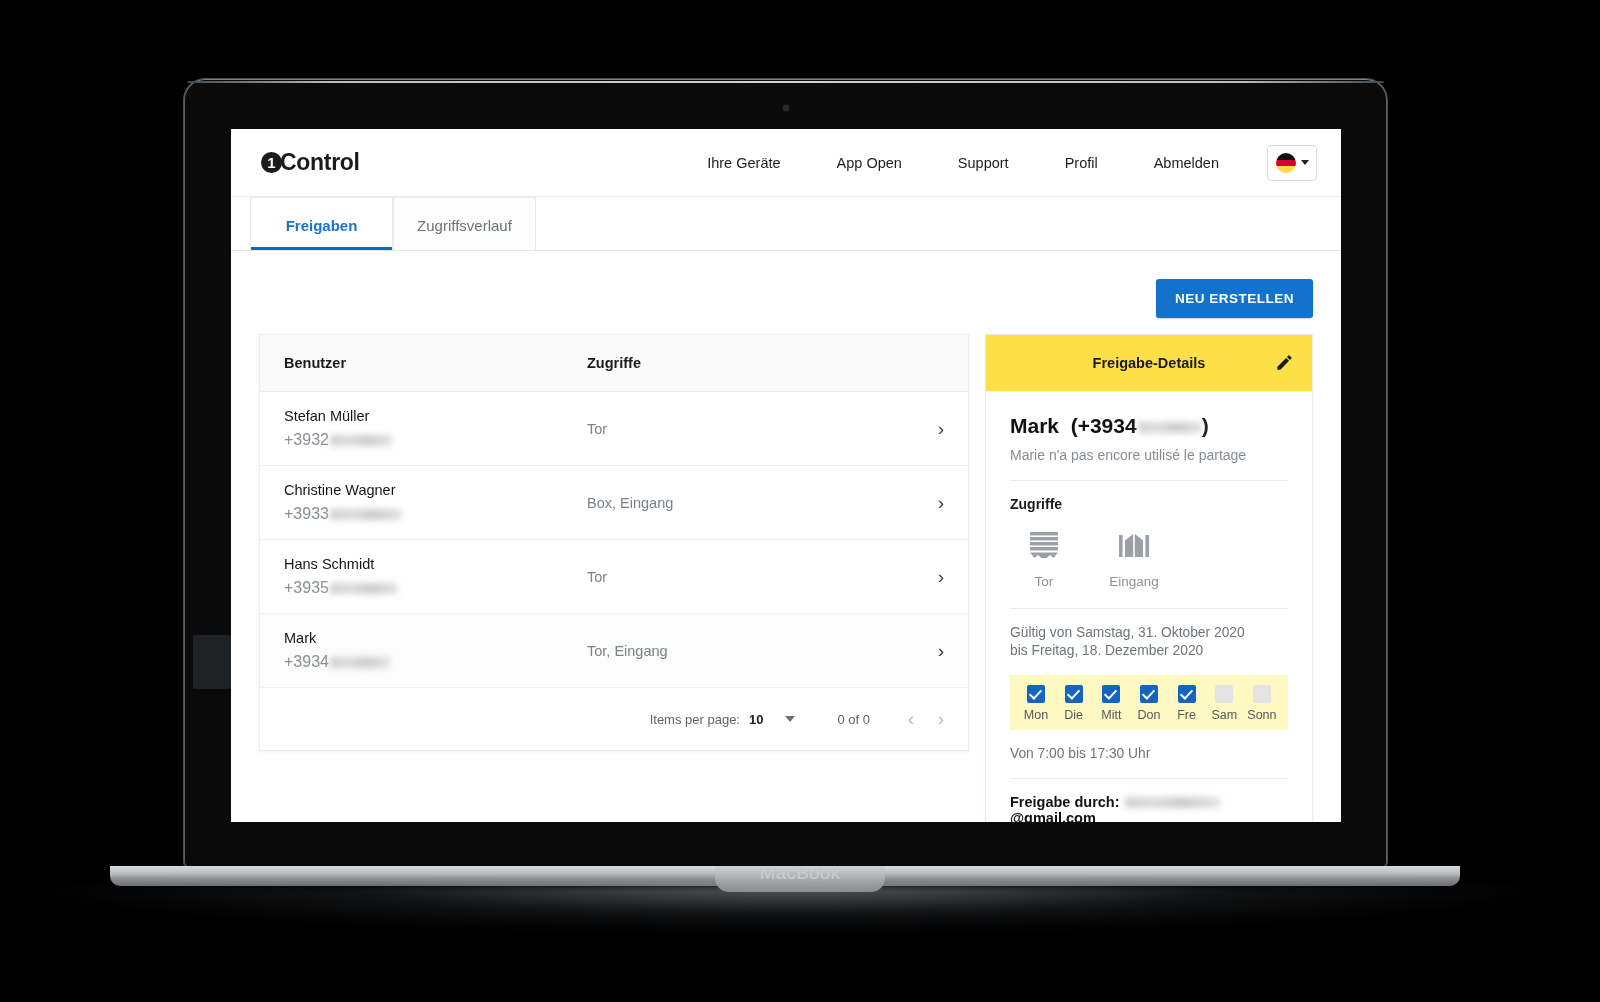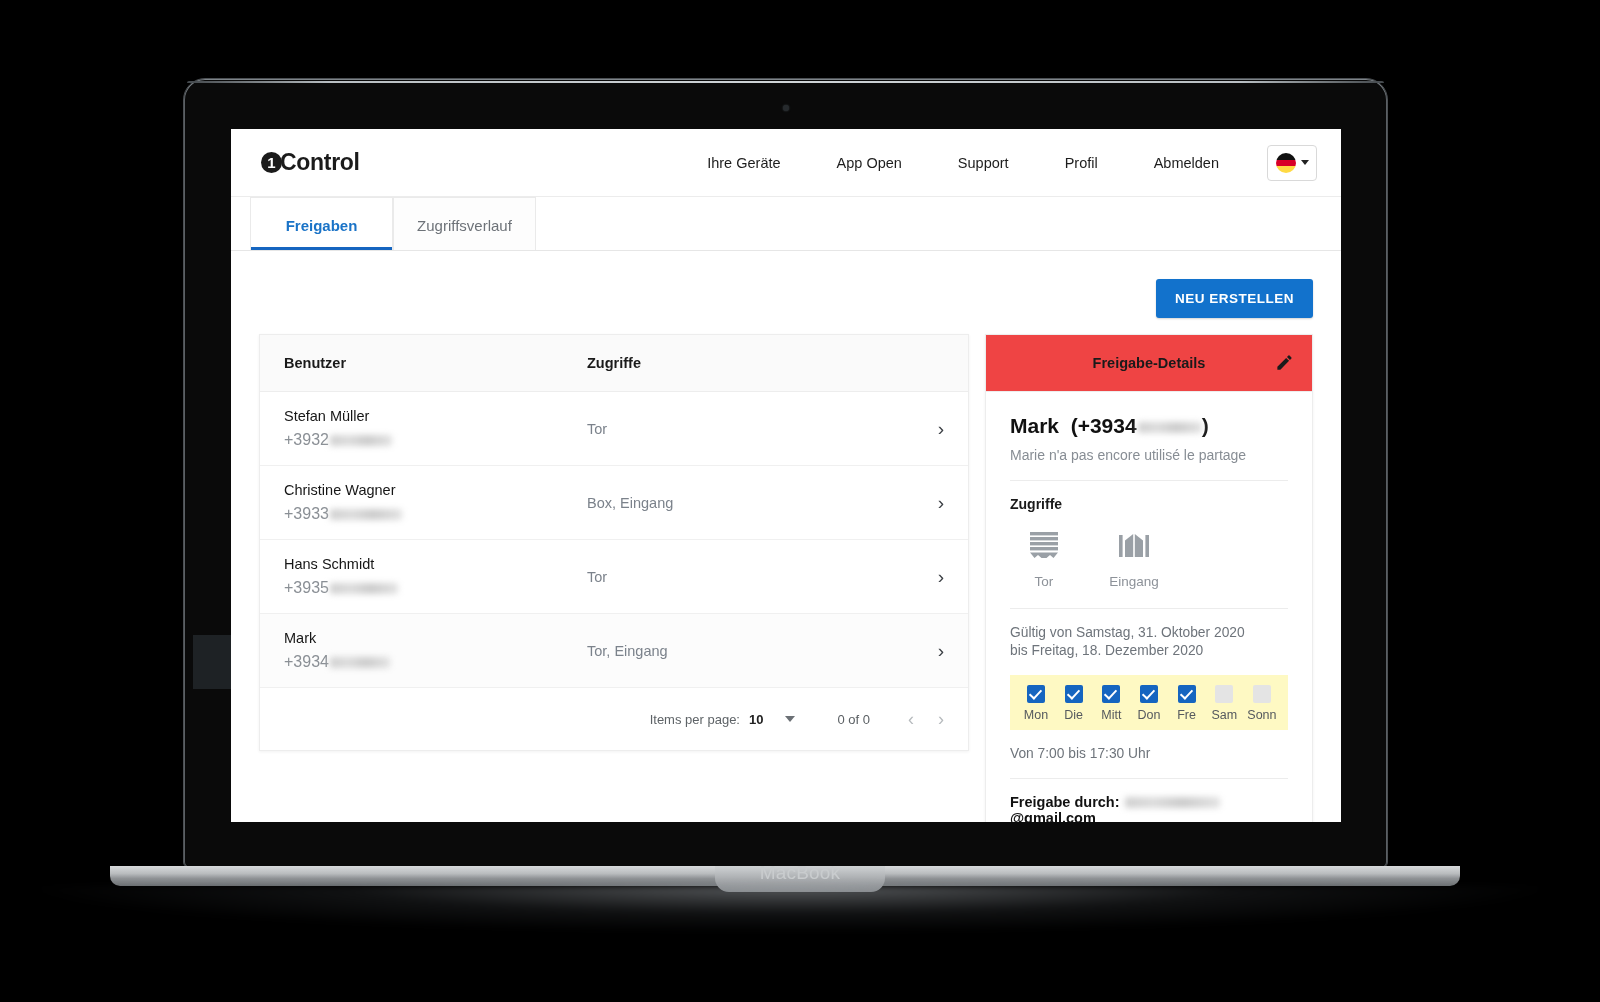--- a/index.html
+++ b/index.html
@@ -173,21 +173,21 @@
   .pg-range { margin-left: 42px; color: #5a5f63; }
   .pg-arrow {
     margin-left: 38px; font-size: 18px; color: #b6babd; cursor: pointer; line-height:1;
   }
   .pg-arrow.last { margin-left: 24px; }
 
   
   .detail-card { width: 340px; }
   .detail-head {
     display: flex; align-items: center; justify-content: center; position: relative;
-    background: #ef4444; border-bottom: 1px solid #ededed; height: 57px;
+    background: #fde047; border-bottom: 1px solid #ededed; height: 57px;
   }
   .detail-title { font-size: 14.5px; font-weight: 700; color: #1a1a1a; }
   .pencil { position: absolute; right: 18px; top: 18px; cursor: pointer; }
 
   .detail-body { padding: 22px 24px 20px; }
   .d-name { font-size: 21px; font-weight: 700; color: #111; }
   .d-sub { font-size: 14px; color: #878d94; margin-top: 9px; }
   .hr { height: 1px; background: #ececec; margin: 17px 0 15px; }
   .d-label { font-size: 14px; font-weight: 700; color: #1a1a1a; margin-bottom: 12px; }
 

